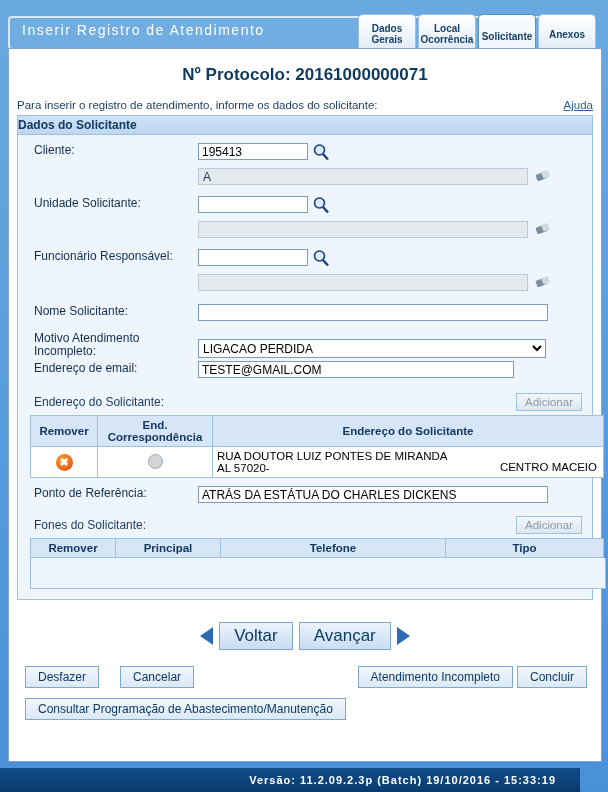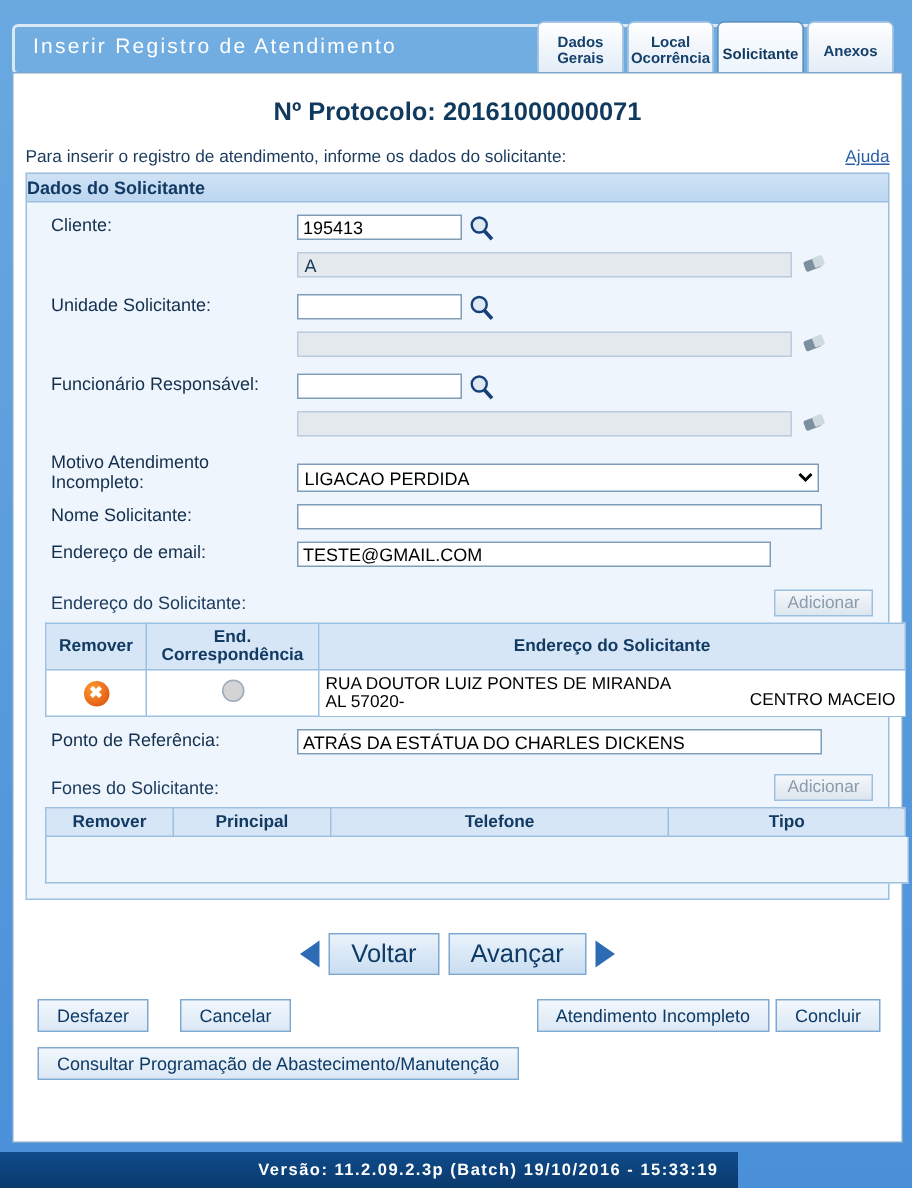--- a/index.html
+++ b/index.html
@@ -209,25 +209,25 @@
     font-size:12px;color:#0e3a66;
     background:linear-gradient(#f2f7fc,#dbe8f5);
     border:1px solid #7ea8cf;
     padding:3px 12px;cursor:pointer;
   }
   .foot-left{position:absolute;left:16px;top:0;display:flex;gap:21px;}
   .foot-left2{position:absolute;left:16px;top:32px;}
   .foot-right{position:absolute;right:14px;top:0;display:flex;flex-direction:row;align-items:flex-end;gap:4px;}
   
   .statusbar{
-    position:absolute;left:0;bottom:0;width:492px;height:24px;
+    position:absolute;left:0;bottom:0;width:580px;height:24px;
     background:linear-gradient(#0f4c8a,#0a3a6d);
     color:#ffffff;font-size:11px;font-weight:bold;
     display:flex;align-items:center;justify-content:flex-end;
-    padding-right:13px;box-sizing:border-box;
+    padding-right:24px;box-sizing:border-box;
     letter-spacing:1px;
   }
 </style>
 </head>
 <body>
 
 <div class="app">
 
   <div class="titlebar">
     <div class="title-frame"></div>
@@ -322,35 +322,35 @@
 
         <div class="row">
           <div class="lbl"></div>
           <div class="inp-readonly"></div>
           <span class="eraser">
             <svg width="18" height="16" viewBox="0 0 18 16">
               <rect x="2" y="5" width="11" height="7" rx="1.5" fill="#7c8f9e" transform="rotate(-20 7 8)"></rect>
               <rect x="8" y="3" width="7" height="7" rx="1" fill="#cfd9e0" transform="rotate(-20 11 6)"></rect>
             </svg>
           </span>
+        </div>
+
+        <div class="row" style="margin-top:8px;">
+          <div class="lbl">Nome Solicitante:</div>
+          <input type="text" class="inp-wide" value="" style="">
         </div>
 
         <div class="row" style="margin-top:6px;align-items:flex-end;">
           <div class="lbl two-line">
             <div>Motivo Atendimento</div>
             <div>Incompleto:</div>
           </div>
           <select>
             <option>LIGACAO PERDIDA</option>
           </select>
-        </div>
-
-        <div class="row" style="margin-top:8px;">
-          <div class="lbl">Nome Solicitante:</div>
-          <input type="text" class="inp-wide" value="" style="">
         </div>
 
         <div class="row" style="margin-top:2px;">
           <div class="lbl">Endereço de email:</div>
           <input type="text" class="inp-wide" style="width: 316px;" value="TESTE@GMAIL.COM">
         </div>
 
         <div class="grid-head-row">
           <div>Endereço do Solicitante:</div>
           <button class="btn-add">Adicionar</button>

